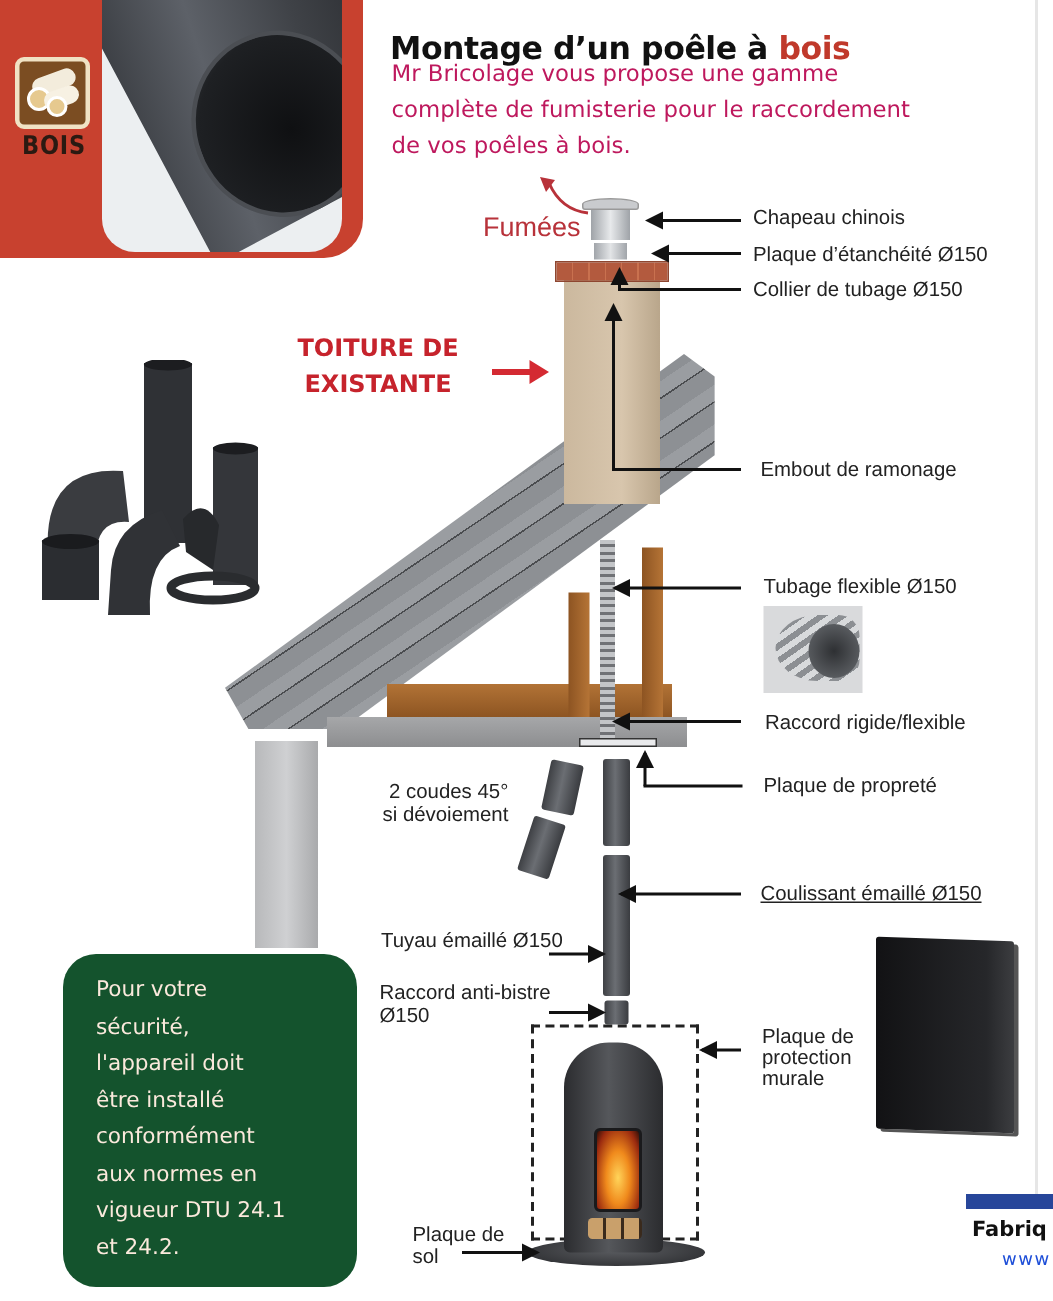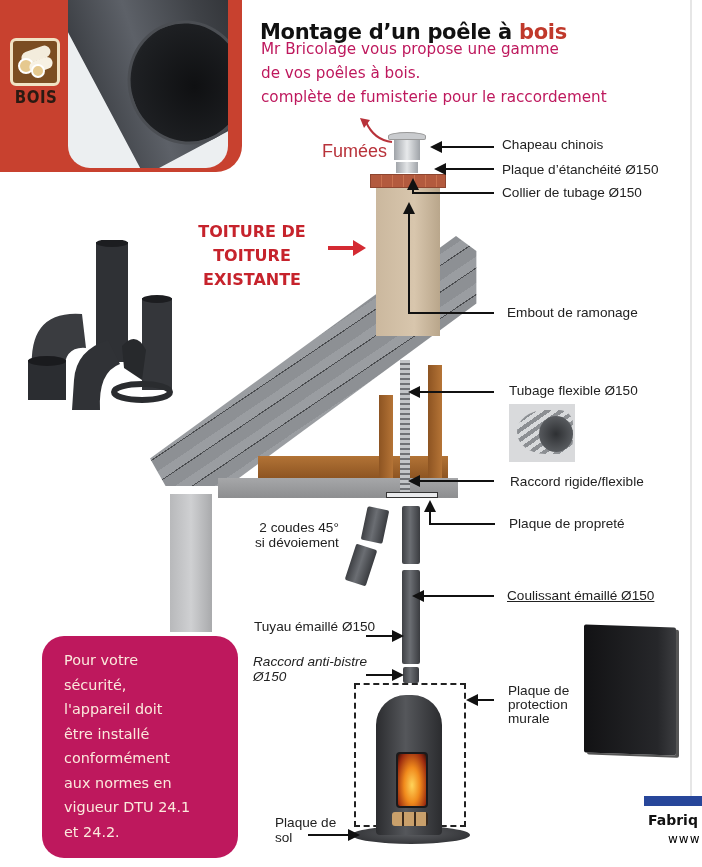--- a/index.html
+++ b/index.html
@@ -118,32 +118,32 @@
   .flex-img { left: 509px; top: 404px; width: 66px; height: 58px; background: #d9dadc; }
   .flex-img-tube { position: absolute; left: 8px; top: 6px; width: 56px; height: 44px;
     background: repeating-linear-gradient(-35deg,#8c8f93 0 4px,#d8dadc 4px 8px); border-radius: 50% 14px 14px 50%; }
   .flex-img-hole { position: absolute; left: 30px; top: 12px; width: 34px; height: 36px; background: radial-gradient(circle,#2e3033,#5a5d61 75%,#b9bbbe); border-radius: 50%; }
   .wall-plate { left: 584px; top: 626px; width: 92px; height: 128px; background: linear-gradient(90deg,#121214,#26272a 80%,#3c3d40); transform: skewY(2deg); border-radius: 2px; box-shadow: 3px 2px 0 #555; }
 
   .pipe-set { left: 12px; top: 240px; width: 176px; height: 170px; }
 
   
   .safety {
-    left: 42px; top: 636px; width: 196px; height: 222px; background: #be185d;
+    left: 42px; top: 636px; width: 196px; height: 222px; background: #14532d;
     border-radius: 22px; padding: 12px 12px 0 22px;
   }
   .safety-text {
     font-family: "DejaVu Sans", sans-serif; font-size: 14.4px; line-height: 24.5px; color: #fbe9dc;
     white-space: pre-line;
   }
 
   
   .brand-bar { left: 644px; top: 796px; width: 58px; height: 10px; background: #27469a; }
   .brand-text { left: 648px; top: 812px; font-family: "DejaVu Sans", sans-serif; font-weight: bold; font-size: 14px; color: #111; white-space: nowrap; }
-  .brand-url { left: 668px; top: 832px; font-family: "DejaVu Sans", sans-serif; font-size: 12px; color: #000000; white-space: nowrap; letter-spacing: 1px; }
+  .brand-url { left: 668px; top: 832px; font-family: "DejaVu Sans", sans-serif; font-size: 12px; color: #1d4ed8; white-space: nowrap; letter-spacing: 1px; }
 </style>
 </head>
 <body>
 
 <div class="abs banner">
   <div class="banner-inner">
     <div class="pipe-body"></div>
     <div class="pipe-mouth"></div>
   </div>
   <div class="bois-badge">
@@ -153,22 +153,22 @@
       <rect x="14" y="14" width="24" height="12" rx="6" fill="#f7f1e3" transform="rotate(-20 26 20)"></rect>
       <circle cx="23" cy="26" r="6" fill="#e6c98f" stroke="#fff" stroke-width="2"></circle>
     </svg>
   </div>
   <div class="bois-label">BOIS</div>
 </div>
 
 <div class="abs title"><span>Montage d’un poêle à </span><span class="accent">bois</span></div>
 <div class="abs intro">
   <div>Mr Bricolage vous propose une gamme</div>
+  <div>complète de fumisterie pour le raccordement</div>
   <div>de vos poêles à bois.</div>
-  <div>complète de fumisterie pour le raccordement</div>
 </div>
 
 <div class="abs divider"></div>
 
 <div class="abs pipe-set">
   <svg width="176" height="170" viewBox="0 0 176 170">
     <rect x="84" y="2" width="32" height="120" fill="#2f3135"></rect>
     <ellipse cx="100" cy="3" rx="16" ry="4" fill="#1c1d20"></ellipse>
     <rect x="130" y="58" width="30" height="92" fill="#34363a"></rect>
     <ellipse cx="145" cy="59" rx="15" ry="4" fill="#1c1d20"></ellipse>
@@ -176,21 +176,20 @@
     <rect x="16" y="120" width="38" height="40" fill="#2b2d31"></rect>
     <ellipse cx="35" cy="121" rx="19" ry="5" fill="#1a1b1e"></ellipse>
     <path d="M60 170 L62 140 Q64 110 96 100 L108 124 Q86 132 88 170 Z" fill="#303236"></path>
     <path d="M110 106 Q124 90 134 110 L130 140 L112 128 Z" fill="#27292c"></path>
     <ellipse cx="130" cy="152" rx="28" ry="8" fill="none" stroke="#2a2c2f" stroke-width="6"></ellipse>
   </svg>
 </div>
 
 <div class="abs sortie">
   <div>TOITURE DE</div>
-  <div>TOITURE</div>
   <div>EXISTANTE</div>
 </div>
 <div class="abs red-arrow"></div>
 
 <div class="abs roof"></div>
 <div class="abs wall-post"></div>
 <div class="abs timber-beam"></div>
 <div class="abs timber-v1"></div>
 <div class="abs timber-v2"></div>
 <div class="abs slab"></div>
@@ -246,21 +245,21 @@
 <div class="abs pipe" style="left:402px;top:506px;width:18px;height:58px;"></div>
 <div class="abs pipe" style="left:402px;top:570px;width:18px;height:94px;"></div>
 <div class="abs pipe" style="left:403px;top:667px;width:16px;height:16px;"></div>
 
 <div class="abs line arrow-left" style="left:414px;top:595px;width:80px;"></div>
 <div class="abs lbl" style="left:507px;top:588px;text-decoration:underline;">Coulissant émaillé Ø150</div>
 
 <div class="abs lbl" style="left:254px;top:619px;">Tuyau émaillé Ø150</div>
 <div class="abs line arrow-right" style="left:366px;top:635px;width:36px;"></div>
 
-<div class="abs lbl" style="left:253px;top:654px;font-style:italic;">
+<div class="abs lbl" style="left:253px;top:654px;">
   <div>Raccord anti-bistre</div>
   <div>Ø150</div>
 </div>
 <div class="abs line arrow-right" style="left:366px;top:674px;width:36px;"></div>
 
 <div class="abs dashed-box"></div>
 <div class="abs floor-plate"></div>
 <div class="abs stove"></div>
 <div class="abs stove-window"></div>
 <div class="abs stove-logs"></div>

